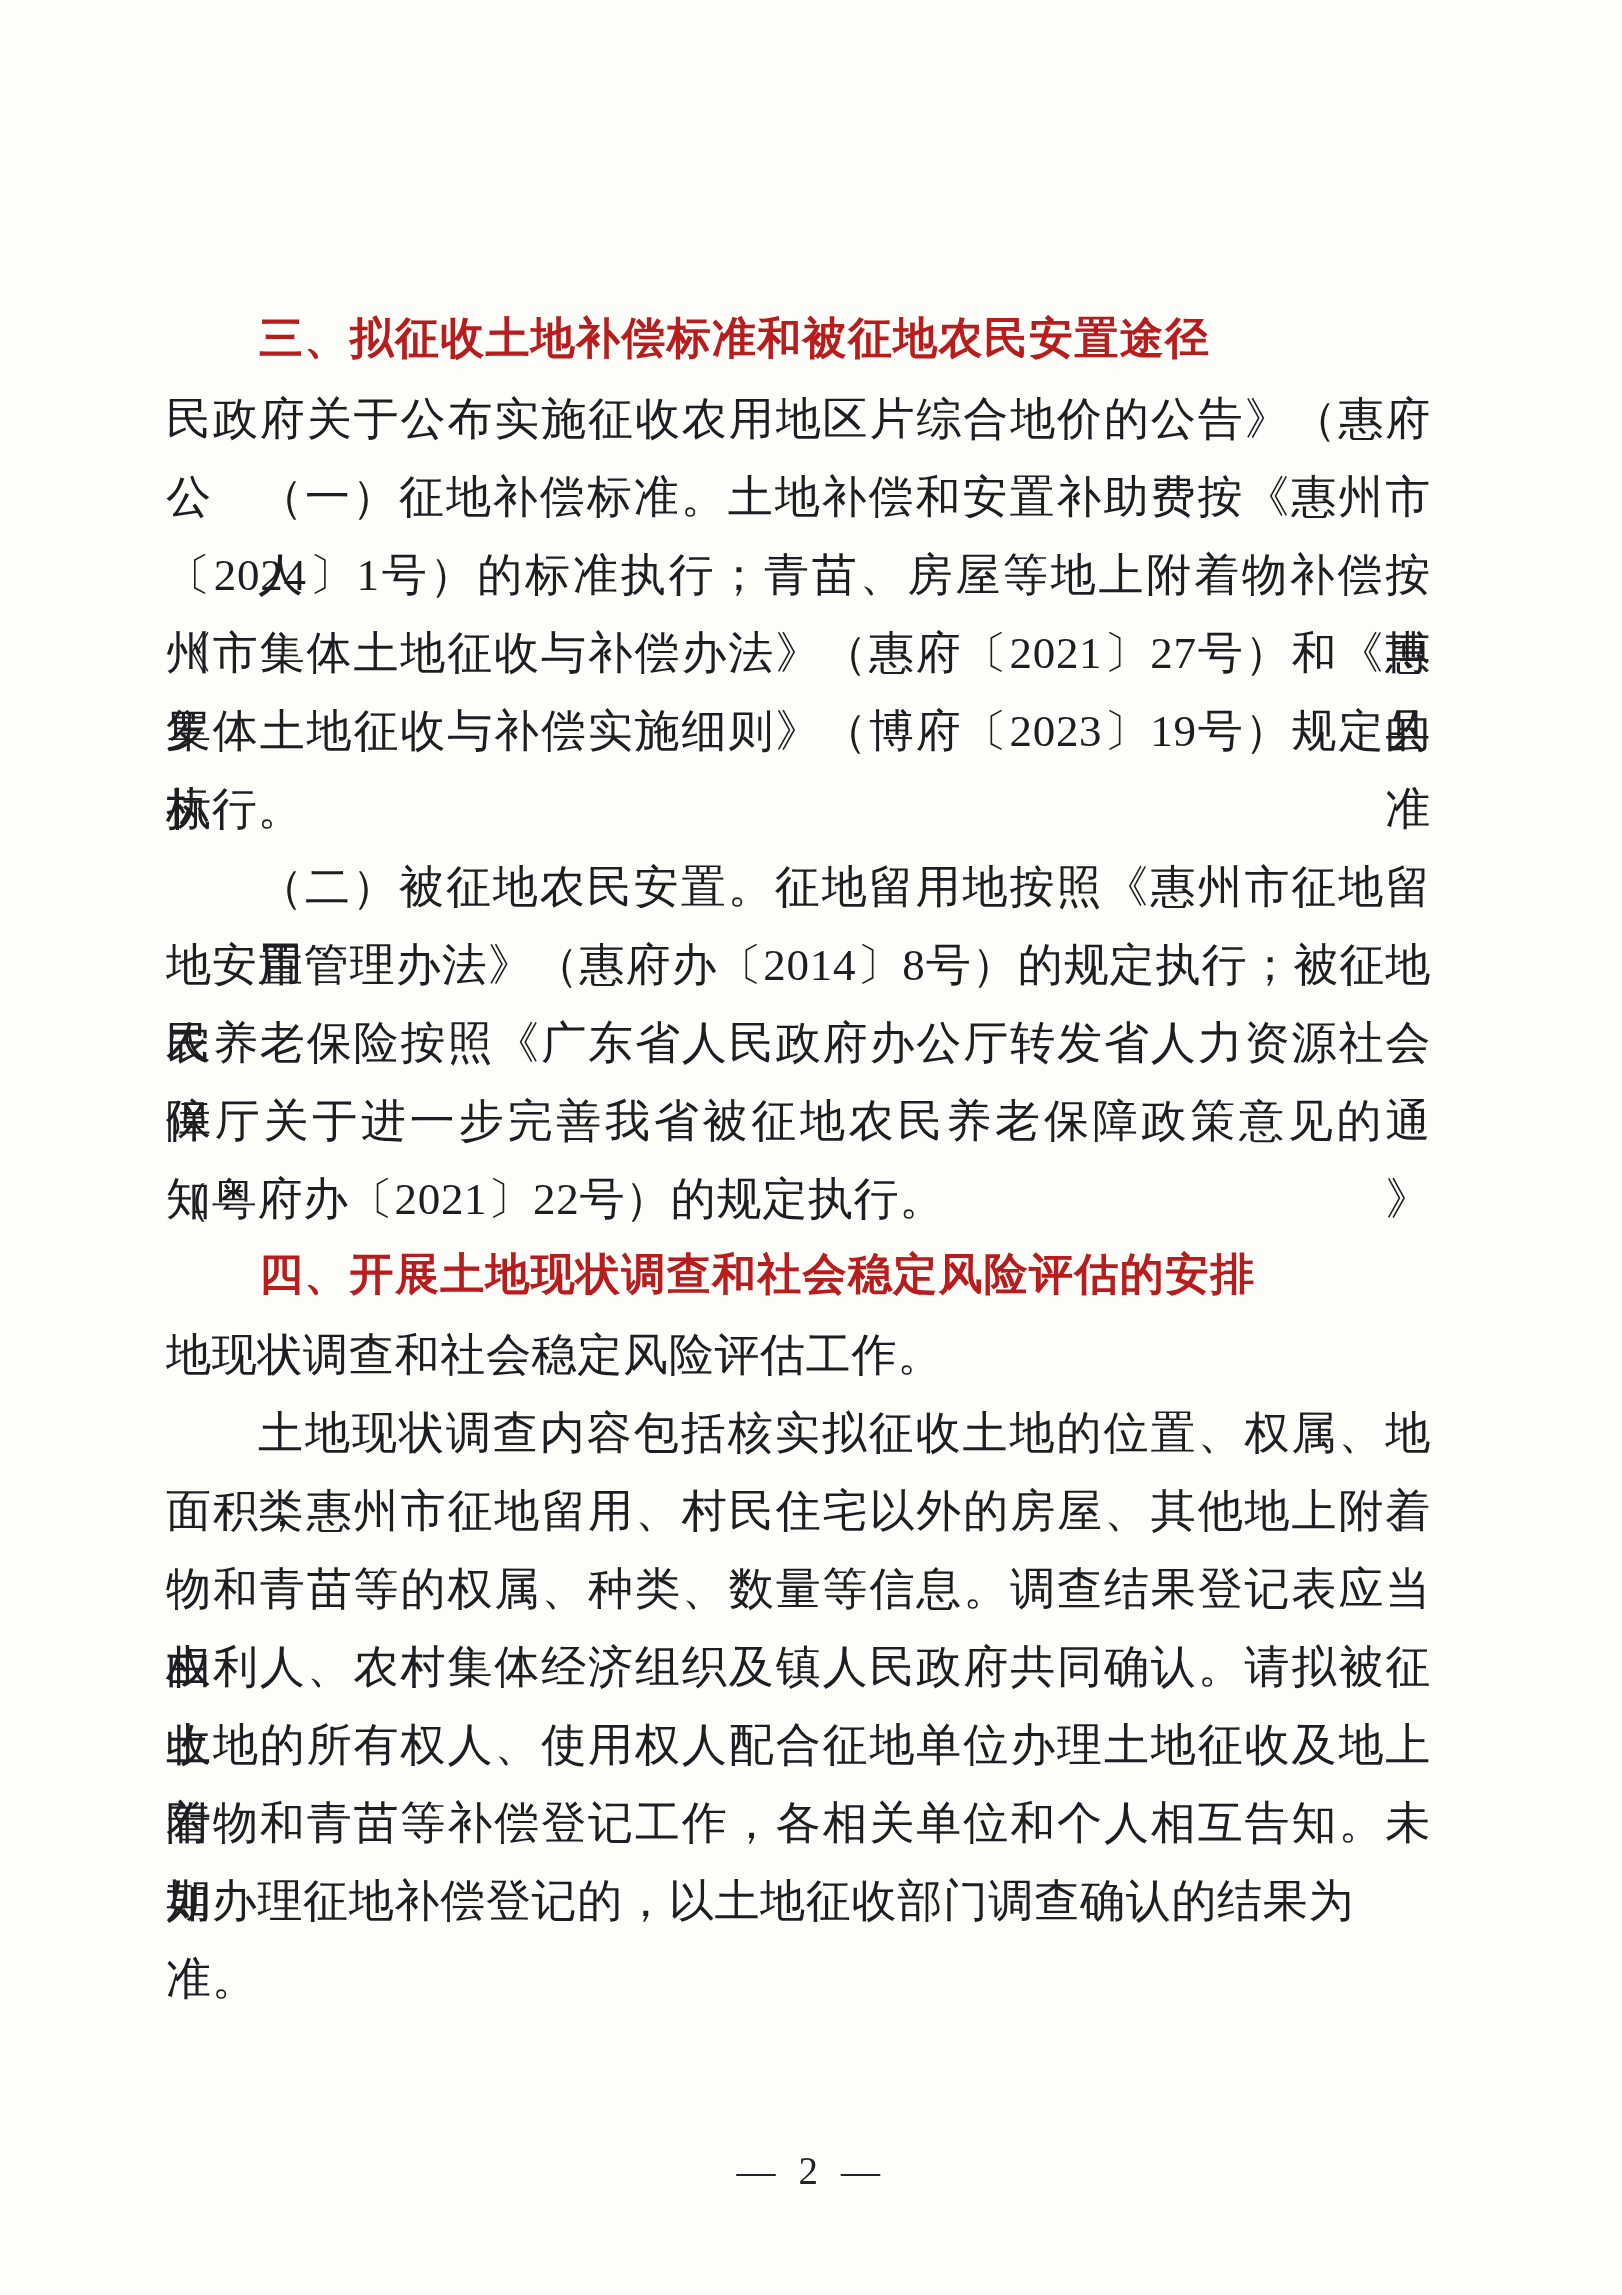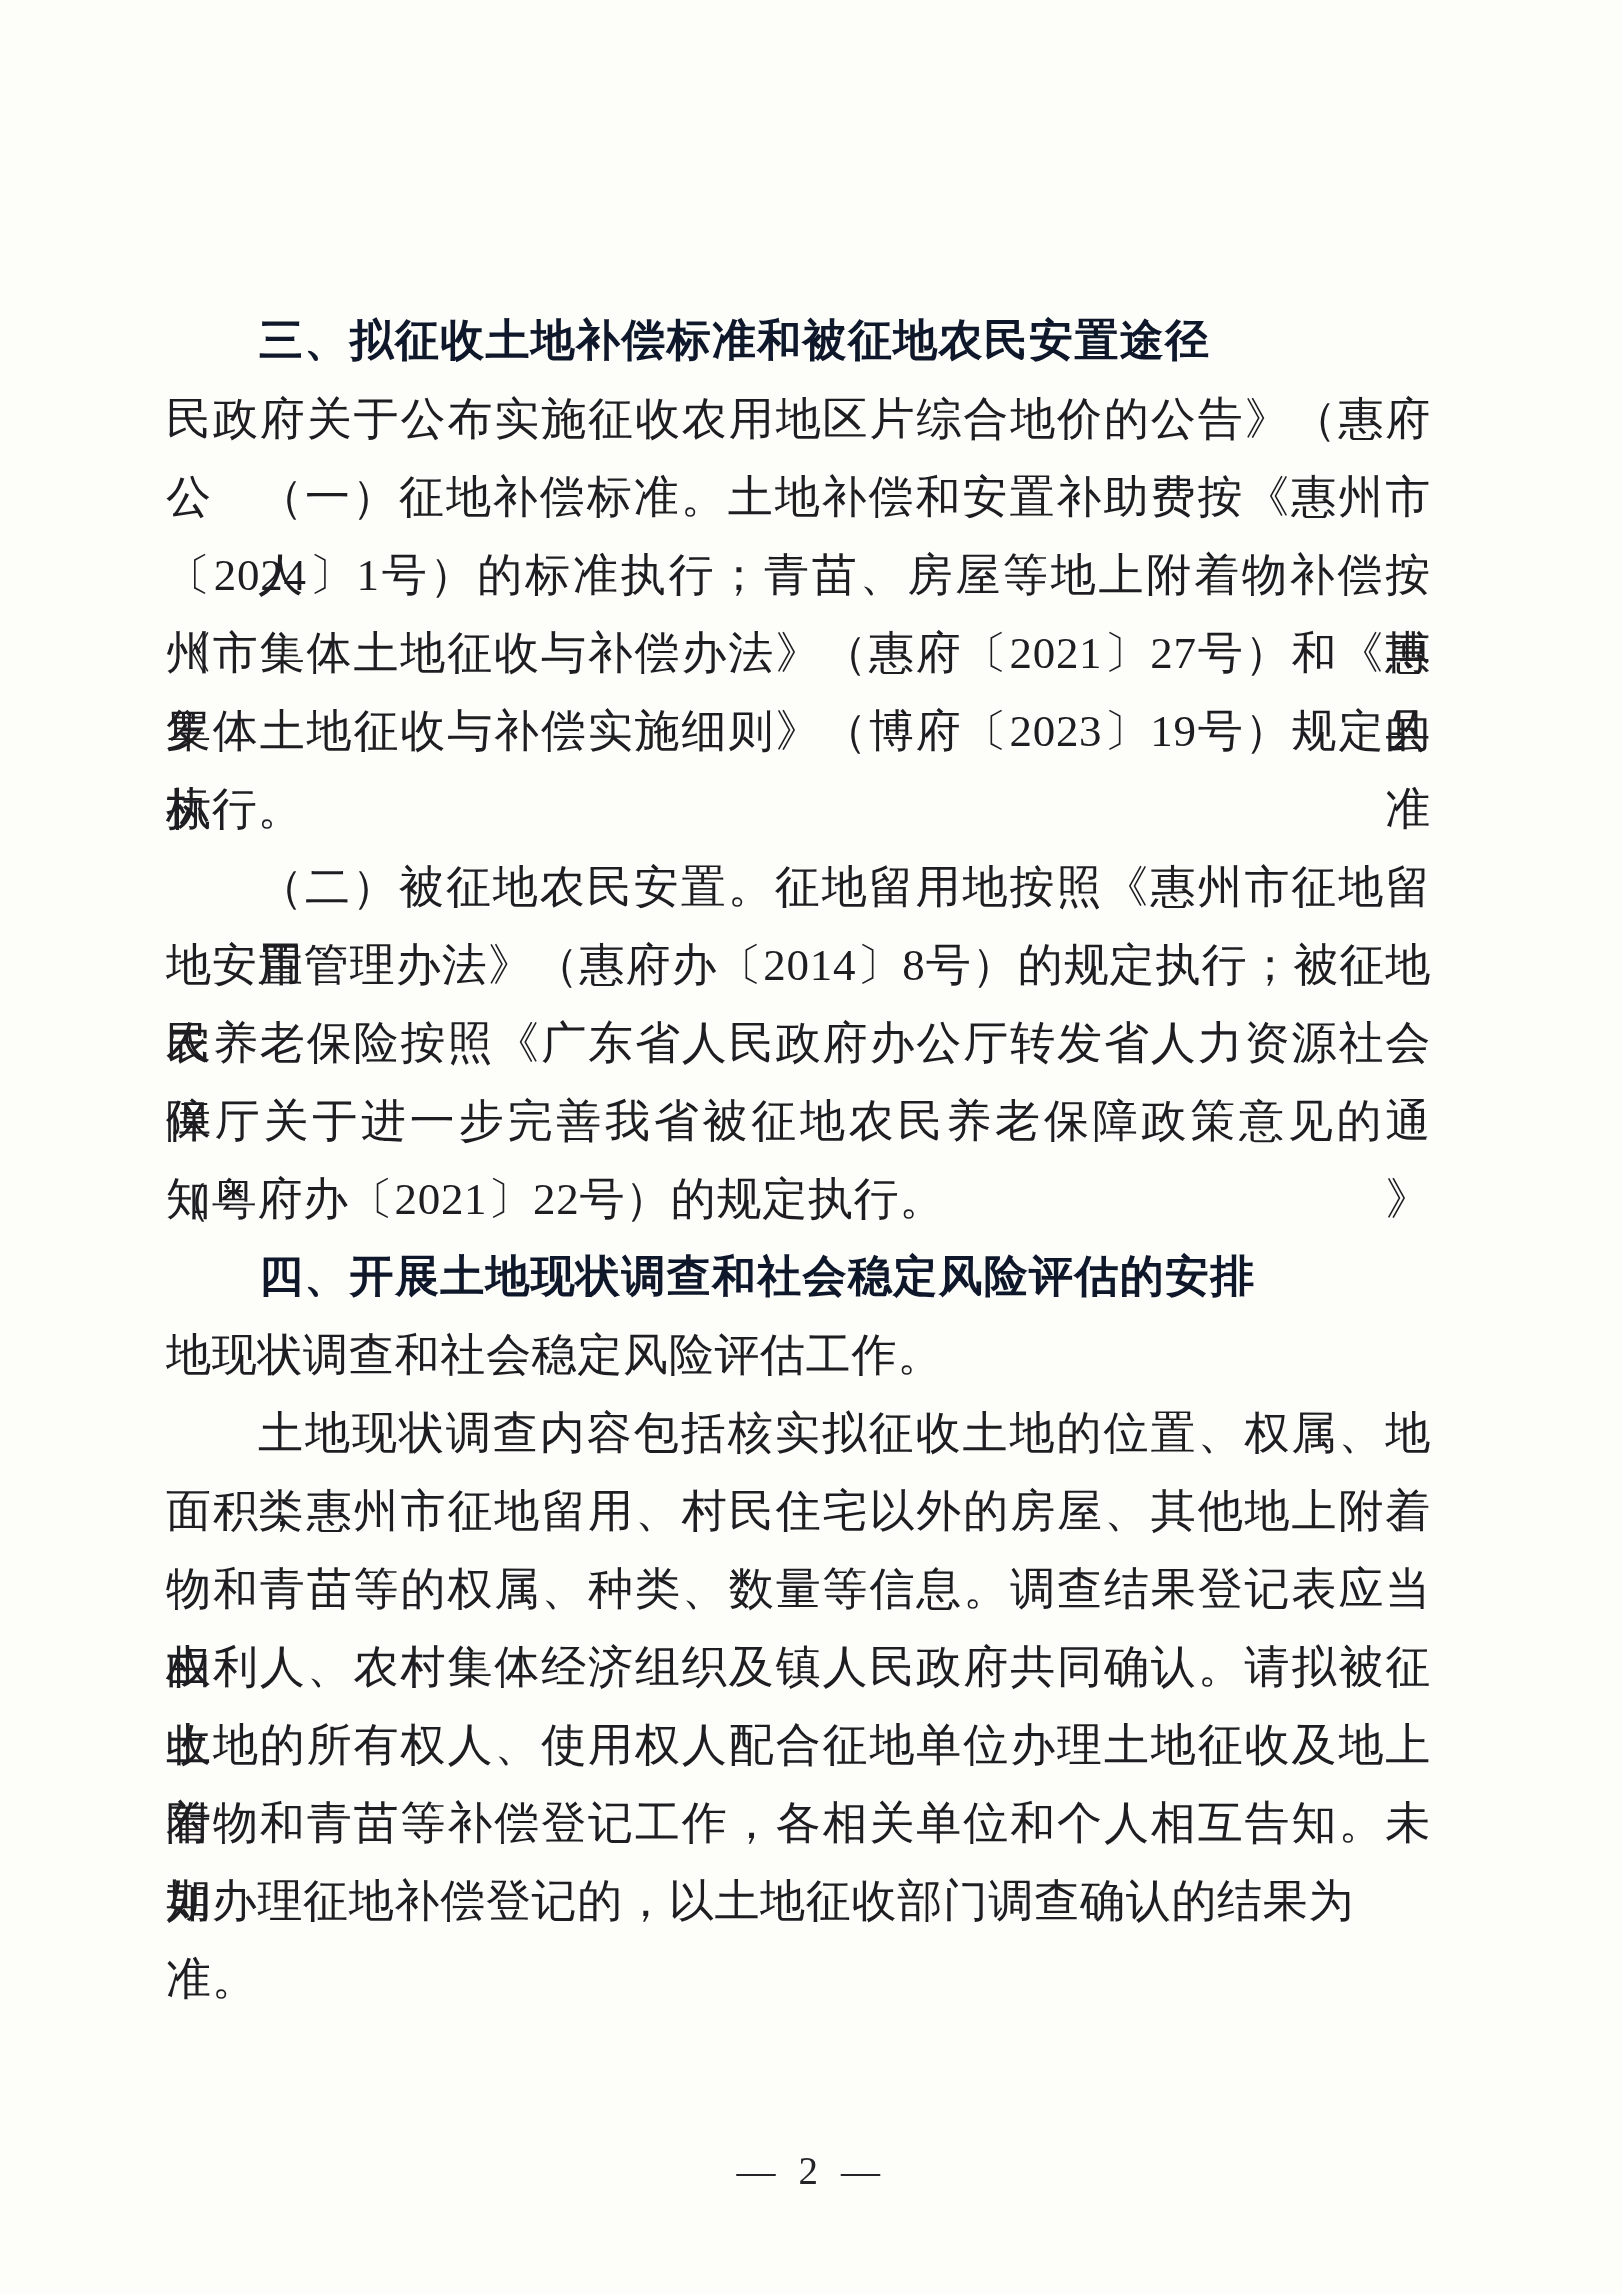--- a/index.html
+++ b/index.html
@@ -39,24 +39,24 @@
     text-align: left;
     text-align-last: left;
   }
   .heading {
     height: 78px;
     line-height: 78px;
     padding-left: 93px;
     font-size: 44px;
     font-weight: bold;
     letter-spacing: 1.3px;
-    font-family: Liberation Serif, serif;
+    font-family: Liberation Mono, monospace;
     text-align: right;
     text-align-last: left;
-    color: #0f172a;
+    color: #b91c1c;
   }
   .footer {
     position: absolute;
     top: 2141px;
     left: 0;
     width: 100%;
     height: 60px;
     line-height: 60px;
     text-align: center;
     font-size: 39px;

